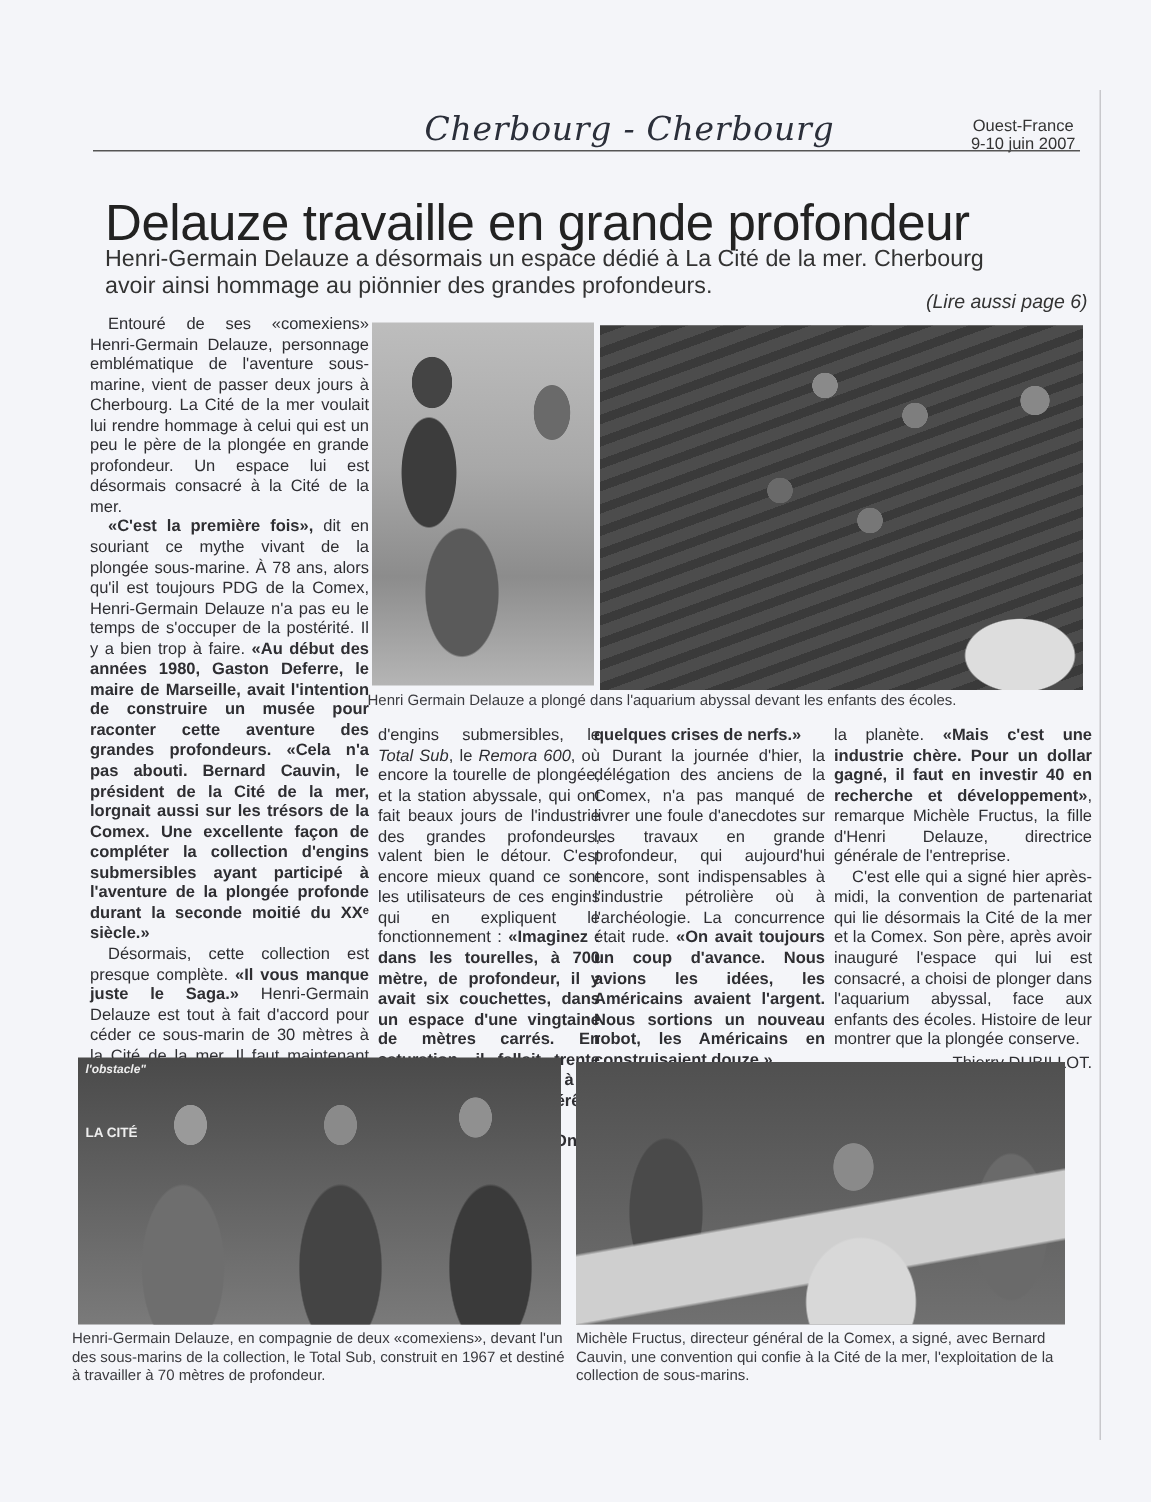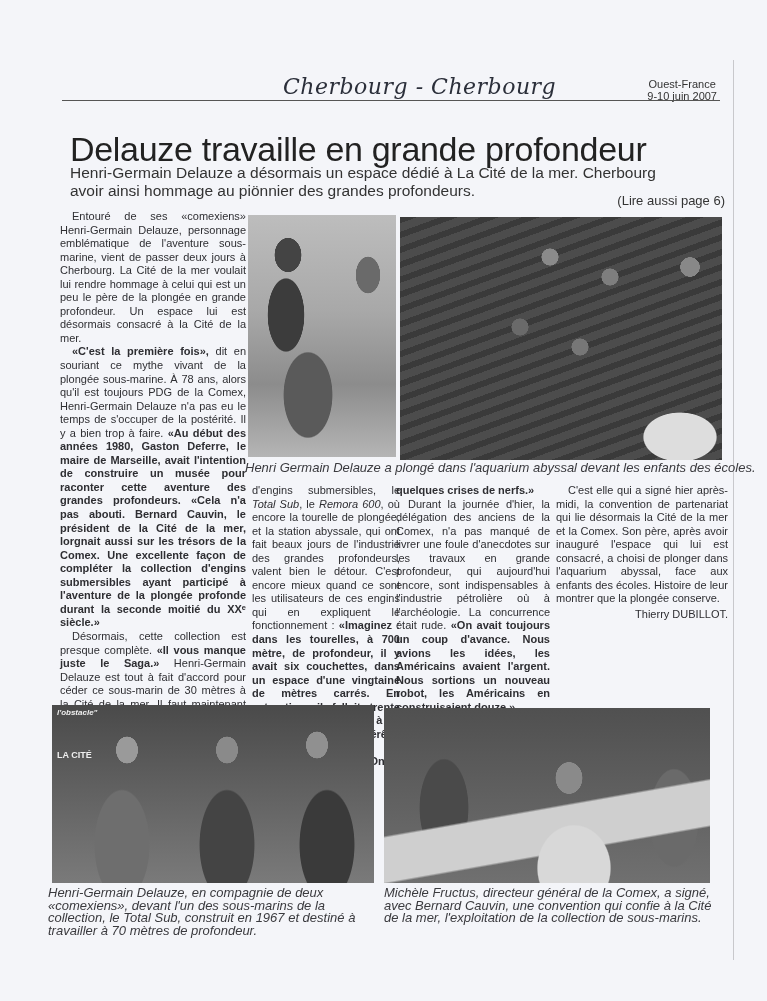--- a/index.html
+++ b/index.html
@@ -21,21 +21,21 @@
     .right-edge { position: absolute; left: 733px; top: 60px; width: 1px; height: 900px; background: #c8c8cc; }
     .headline {
       position: absolute; left: 70px; top: 130px;
       font-size: 34px; font-weight: normal; color: #222; letter-spacing: -0.3px;
       margin: 0; white-space: nowrap;
     }
     .standfirst {
       position: absolute; left: 70px; top: 164px; width: 600px;
       font-size: 15.5px; line-height: 18px; color: #333; margin: 0;
     }
-    .see-also { position: absolute; right: 42px; top: 193px; font-size: 13px; color: #333; }
+    .see-also { position: absolute; right: 42px; top: 193px; font-size: 13px; font-style: italic; color: #333; }
     .col {
       position: absolute; font-size: 11px; line-height: 13.55px; color: #2e2e32;
       text-align: justify; hyphens: auto;
     }
     .col p { margin: 0; text-indent: 12px; }
     .col p.noindent { text-indent: 0; }
     .col b { font-weight: bold; }
     .col1 { left: 60px; top: 210px; width: 186px; }
     .col2 { left: 252px; top: 484px; width: 148px; }
     .col3 { left: 396px; top: 484px; width: 154px; }
@@ -83,21 +83,21 @@
     .photo-signing {
       left: 384px; top: 708px; width: 326px; height: 175px;
       background:
         radial-gradient(ellipse 22px 26px at 185px 70px, #8a8a8a 60%, transparent 62%),
         radial-gradient(ellipse 60px 70px at 190px 160px, #d8d8d8 60%, transparent 62%),
         linear-gradient(170deg, transparent 55%, #cfcfcf 56% 75%, transparent 76%),
         radial-gradient(ellipse 40px 80px at 60px 100px, #4a4a4a 60%, transparent 62%),
         radial-gradient(ellipse 40px 80px at 290px 110px, #6a6a6a 60%, transparent 62%),
         linear-gradient(180deg, #505050, #707070);
     }
-    .caption { position: absolute; font-size: 13px; line-height: 12.5px; font-style: italic; color: #3a3a3e; margin: 0; }
+    .caption { position: absolute; font-size: 10px; line-height: 12.5px; color: #3a3a3e; margin: 0; }
     .cap-top { left: 245px; top: 462px; width: 480px; white-space: nowrap; }
     .cap-trio { left: 48px; top: 887px; width: 330px; }
     .cap-signing { left: 384px; top: 887px; width: 330px; }
   </style>
 </head>
 <body>
 
 <div class="page">
   <div class="handwritten">Cherbourg - Cherbourg</div>
   <div class="source">
@@ -125,20 +125,21 @@
     <p class="noindent"><span>d'engins submersibles, le </span><i>Total Sub</i><span>, le </span><i>Remora 600</i><span>, où encore la tourelle de plongée, et la station abyssale, qui ont fait beaux jours de l'industrie des grandes profondeurs, valent bien le détour. C'est encore mieux quand ce sont les utilisateurs de ces engins qui en expliquent le fonctionnement : </span><b>«Imaginez : dans les tourelles, à 700 mètre, de profondeur, il y avait six couchettes, dans un espace d'une vingtaine de mètres carrés. En saturation, il fallait trente jours pour remonter à la surface. Vous aviez intérêt à vous entendre avec les autres plongeurs ! On a connu</b></p>
   </div>
 
   <div class="col col3">
     <p class="noindent"><b>quelques crises de nerfs.»</b></p>
     <p><span>Durant la journée d'hier, la délégation des anciens de la Comex, n'a pas manqué de livrer une foule d'anecdotes sur les travaux en grande profondeur, qui aujourd'hui encore, sont indispensables à l'industrie pétrolière où à l'archéologie. La concurrence était rude. </span><b>«On avait toujours un coup d'avance. Nous avions les idées, les Américains avaient l'argent. Nous sortions un nouveau robot, les Américains en construisaient douze.»</b></p>
     <p class="noindent"><span>Cela n'a pas empêché la Comex de devenir le leader mondial dans son domaine, avec des filiales sur toute</span></p>
   </div>
 
   <div class="col col4">
+    <p class="noindent"><span>la planète. </span><b>«Mais c'est une industrie chère. Pour un dollar gagné, il faut en investir 40 en recherche et développement»</b><span>, remarque Michèle Fructus, la fille d'Henri Delauze, directrice générale de l'entreprise.</span></p>
     <p><span>C'est elle qui a signé hier après-midi, la convention de partenariat qui lie désormais la Cité de la mer et la Comex. Son père, après avoir inauguré l'espace qui lui est consacré, a choisi de plonger dans l'aquarium abyssal, face aux enfants des écoles. Histoire de leur montrer que la plongée conserve.</span></p>
     <div class="signature">Thierry DUBILLOT.</div>
   </div>
 
   <div class="photo photo-trio">
     <span class="tag">l'obstacle"</span>
     <span class="sign">LA CITÉ</span>
   </div>
   <div class="photo photo-signing"></div>
 

